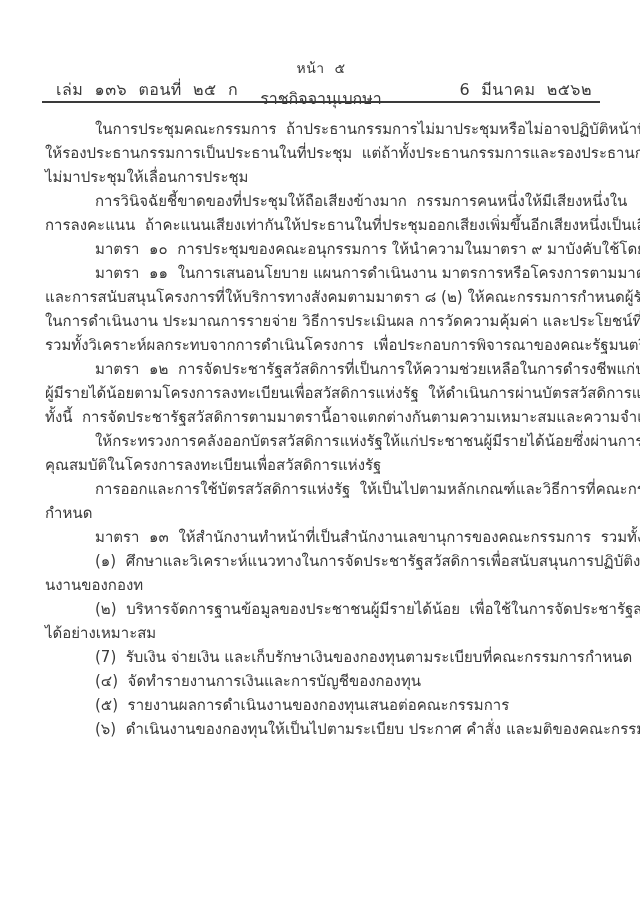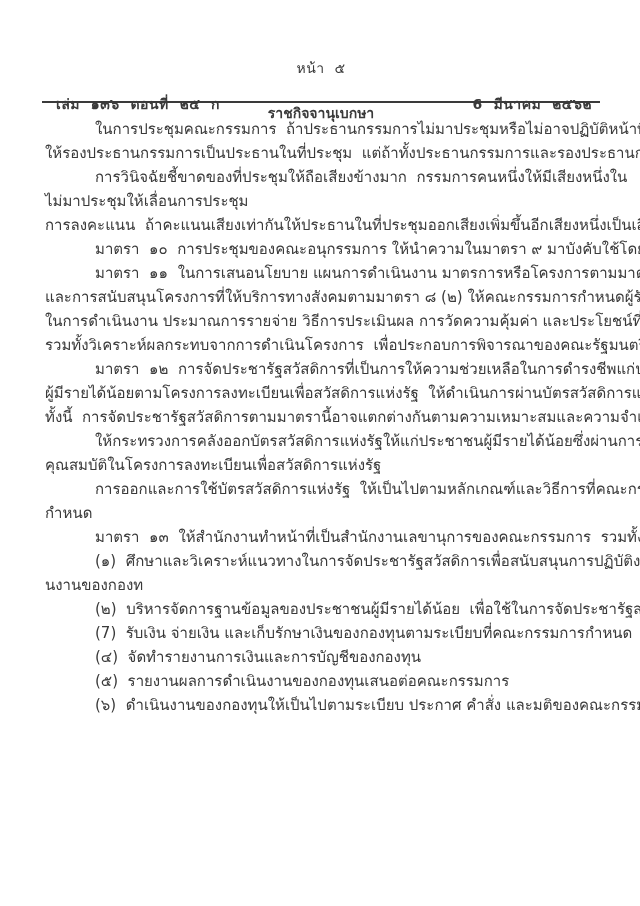--- a/index.html
+++ b/index.html
@@ -26,24 +26,23 @@
     .header-line1 {
       text-align: center;
       font-size: 14px;
       line-height: 20px;
       white-space: pre;
       letter-spacing: 0.5px;
     }
     .header-line2 {
       position: relative;
       height: 20px;
-      font-size: 14px;
+      font-size: 16px;
       line-height: 20px;
-      margin-top: 16px;
-      font-weight: bold;
+      margin-top: 2px;
     }
     .header-edition {
       position: absolute;
       left: 14px;
       top: 0;
       white-space: pre;
       letter-spacing: 0.5px;
     }
     .header-title {
       position: absolute;
@@ -97,38 +96,39 @@
       <span class="header-title">ราชกิจจานุเบกษา</span>
       <span class="header-date">6  มีนาคม  ๒๕๖๒</span>
     </div>
   </div>
 
   <div class="header-rule"></div>
 
   <div class="body-text">
     <div class="line indent">ในการประชุมคณะกรรมการ  ถ้าประธานกรรมการไม่มาประชุมหรือไม่อาจปฏิบัติหน้าที่ได้</div>
     <div class="line">ให้รองประธานกรรมการเป็นประธานในที่ประชุม  แต่ถ้าทั้งประธานกรรมการและรองประธานกรรมการ</div>
+    <div class="line">ไม่มาประชุมให้เลื่อนการประชุม</div>
     <div class="line indent">การวินิจฉัยชี้ขาดของที่ประชุมให้ถือเสียงข้างมาก  กรรมการคนหนึ่งให้มีเสียงหนึ่งใน</div>
-    <div class="line">ไม่มาประชุมให้เลื่อนการประชุม</div>
     <div class="line">การลงคะแนน  ถ้าคะแนนเสียงเท่ากันให้ประธานในที่ประชุมออกเสียงเพิ่มขึ้นอีกเสียงหนึ่งเป็นเสียงชี้ขาด</div>
     <div class="line indent">มาตรา  ๑๐  การประชุมของคณะอนุกรรมการ ให้นำความในมาตรา ๙ มาบังคับใช้โดยอนุโลม</div>
     <div class="line indent">มาตรา  ๑๑  ในการเสนอนโยบาย แผนการดำเนินงาน มาตรการหรือโครงการตามมาตรา ๘ (๑)</div>
     <div class="line">และการสนับสนุนโครงการที่ให้บริการทางสังคมตามมาตรา ๘ (๒) ให้คณะกรรมการกำหนดผู้รับผิดชอบ</div>
     <div class="line">ในการดำเนินงาน ประมาณการรายจ่าย วิธีการประเมินผล การวัดความคุ้มค่า และประโยชน์ที่จะได้รับ</div>
     <div class="line">รวมทั้งวิเคราะห์ผลกระทบจากการดำเนินโครงการ  เพื่อประกอบการพิจารณาของคณะรัฐมนตรีด้วย</div>
     <div class="line indent">มาตรา  ๑๒  การจัดประชารัฐสวัสดิการที่เป็นการให้ความช่วยเหลือในการดำรงชีพแก่ประชาชน</div>
     <div class="line">ผู้มีรายได้น้อยตามโครงการลงทะเบียนเพื่อสวัสดิการแห่งรัฐ  ให้ดำเนินการผ่านบัตรสวัสดิการแห่งรัฐ</div>
     <div class="line">ทั้งนี้  การจัดประชารัฐสวัสดิการตามมาตรานี้อาจแตกต่างกันตามความเหมาะสมและความจำเป็น</div>
     <div class="line indent">ให้กระทรวงการคลังออกบัตรสวัสดิการแห่งรัฐให้แก่ประชาชนผู้มีรายได้น้อยซึ่งผ่านการตรวจสอบ</div>
     <div class="line">คุณสมบัติในโครงการลงทะเบียนเพื่อสวัสดิการแห่งรัฐ</div>
     <div class="line indent">การออกและการใช้บัตรสวัสดิการแห่งรัฐ  ให้เป็นไปตามหลักเกณฑ์และวิธีการที่คณะกรรมการ</div>
     <div class="line">กำหนด</div>
     <div class="line indent">มาตรา  ๑๓  ให้สำนักงานทำหน้าที่เป็นสำนักงานเลขานุการของคณะกรรมการ  รวมทั้ง</div>
     <div class="line indent">(๑)  ศึกษาและวิเคราะห์แนวทางในการจัดประชารัฐสวัสดิการเพื่อสนับสนุนการปฏิบัติงานของ</div>
     <div class="line">นงานของกองท</div>
     <div class="line indent">(๒)  บริหารจัดการฐานข้อมูลของประชาชนผู้มีรายได้น้อย  เพื่อใช้ในการจัดประชารัฐสวัสดิการ</div>
+    <div class="line">ได้อย่างเหมาะสม</div>
     <div class="line indent">(7)  รับเงิน จ่ายเงิน และเก็บรักษาเงินของกองทุนตามระเบียบที่คณะกรรมการกำหนด</div>
     <div class="line indent">(๔)  จัดทำรายงานการเงินและการบัญชีของกองทุน</div>
     <div class="line indent">(๕)  รายงานผลการดำเนินงานของกองทุนเสนอต่อคณะกรรมการ</div>
     <div class="line indent">(๖)  ดำเนินงานของกองทุนให้เป็นไปตามระเบียบ ประกาศ คำสั่ง และมติของคณะกรรมการ</div>
   </div>
 
 </div>
 
 </body></html>

